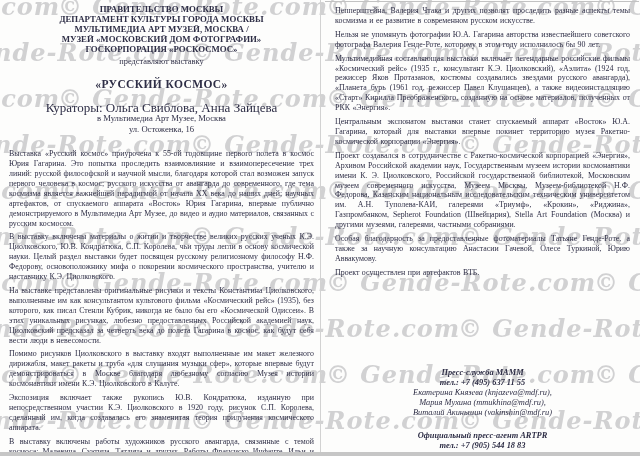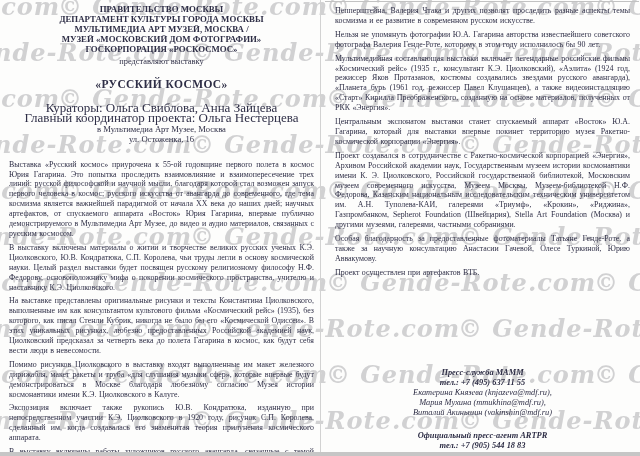--- a/index.html
+++ b/index.html
@@ -108,21 +108,20 @@
     <div class="col col-left">
       <div class="doc-header">
         <div class="org-line">ПРАВИТЕЛЬСТВО МОСКВЫ</div>
         <div class="org-line">ДЕПАРТАМЕНТ КУЛЬТУРЫ ГОРОДА МОСКВЫ</div>
         <div class="org-line">МУЛЬТИМЕДИА АРТ МУЗЕЙ, МОСКВА /</div>
         <div class="org-line">МУЗЕЙ «МОСКОВСКИЙ ДОМ ФОТОГРАФИИ»</div>
         <div class="org-line">ГОСКОРПОРАЦИЯ «РОСКОСМОС»</div>
         <div class="presents">представляют выставку</div>
         <div class="title">«РУССКИЙ КОСМОС»</div>
         <div class="curators-line">Кураторы: Ольга Свиблова, Анна Зайцева</div>
-        <div class="curators-line">Главный координатор проекта: Ольга Нестерцева</div>
         <div class="venue-line">в Мультимедиа Арт Музее, Москва</div>
         <div class="venue-line">ул. Остоженка, 16</div>
       </div>
 
       <p class="para first-para">Выставка «Русский космос» приурочена к 55-ой годовщине первого полета в космос Юрия Гагарина. Это попытка проследить взаимовлияние и взаимопересечение трех линий: русской философской и научной мысли, благодаря которой стал возможен запуск первого человека в космос; русского искусства от авангарда до современного, где тема космизма является важнейшей парадигмой от начала XX века до наших дней; научных артефактов, от спускаемого аппарата «Восток» Юрия Гагарина, впервые публично демонстрируемого в Мультимедиа Арт Музее, до видео и аудио материалов, связанных с русским космосом.</p>
       <p class="para">В выставку включены материалы о житии и творчестве великих русских ученых К.Э. Циолковского, Ю.В. Кондратюка, С.П. Королева, чьи труды легли в основу космической науки. Целый раздел выставки будет посвящен русскому религиозному философу Н.Ф. Федорову, основоположнику мифа о покорении космического пространства, учителю и наставнику К.Э. Циолковского.</p>
       <p class="para">На выставке представлены оригинальные рисунки и тексты Константина Циолковского, выполненные им как консультантом культового фильма «Космический рейс» (1935), без которого, как писал Стенли Кубрик, никогда не было бы его «Космической Одиссеи». В этих уникальных рисунках, любезно предоставленных Российской академией наук, Циолковский предсказал за четверть века до полета Гагарина в космос, как будут себя вести люди в невесомости.</p>
       <p class="para">Помимо рисунков Циолковского в выставку входят выполненные им макет железного дирижабля, макет ракеты и труба «для слушания музыки сфер», которые впервые будут демонстрироваться в Москве благодаря любезному согласию Музея истории космонавтики имени К.Э. Циолковского в Калуге.</p>
       <p class="para">Экспозиция включает также рукопись Ю.В. Кондратюка, изданную при непосредственном участии К.Э. Циолковского в 1920 году, рисунок С.П. Королева, сделанный им, когда создавалась его знаменитая теория прилунения космического аппарата.</p>
       <p class="para">В выставку включены работы художников русского авангарда, связанные с темой космоса: Малевича, Суэтина, Татлина и других. Работы Франсиско Инфанте, Ильи и Эмилии Кабаковых, Юрия Аввакумова, Алены Кирцовой, Константина Батынкова, Леонида Тишкова, группы АВС, Тимура Новикова, Дмитрия Врубеля, Дмитрия Гутова, Павла</p>

